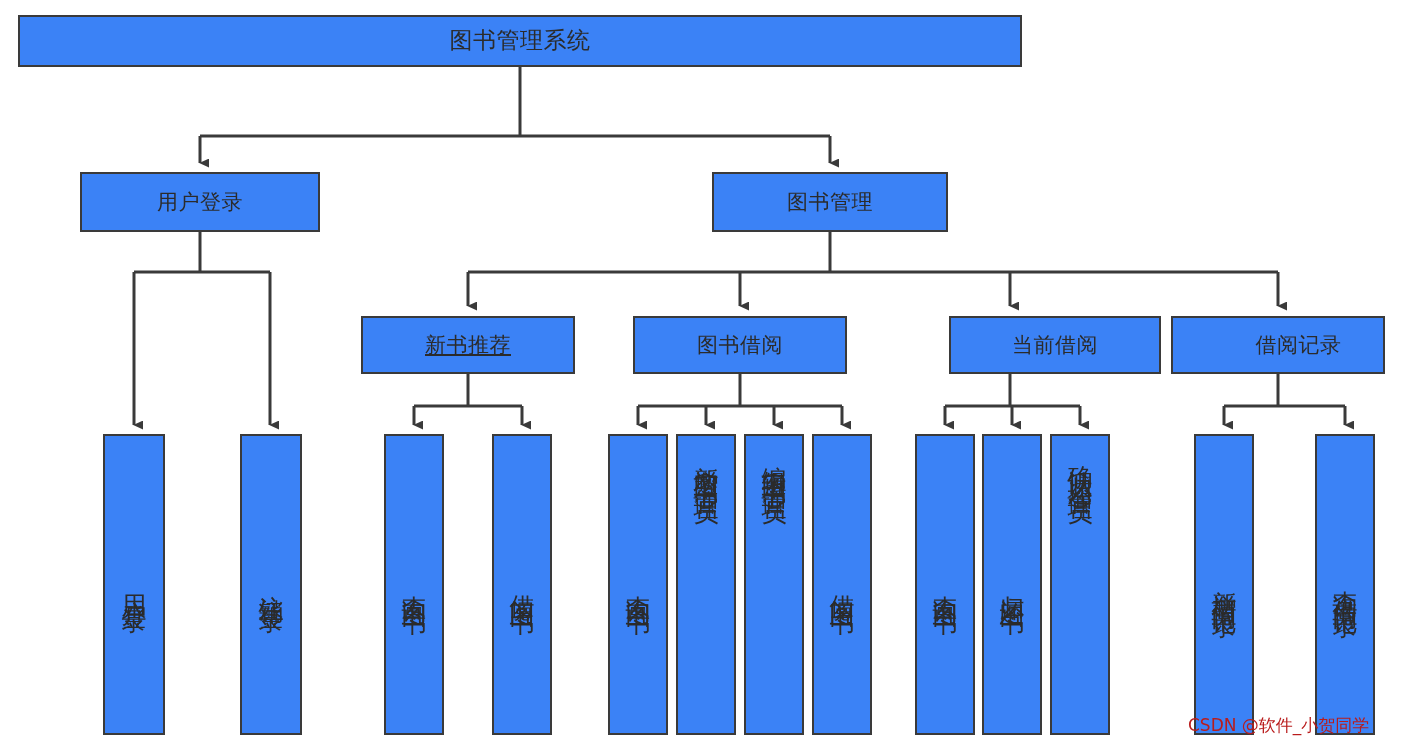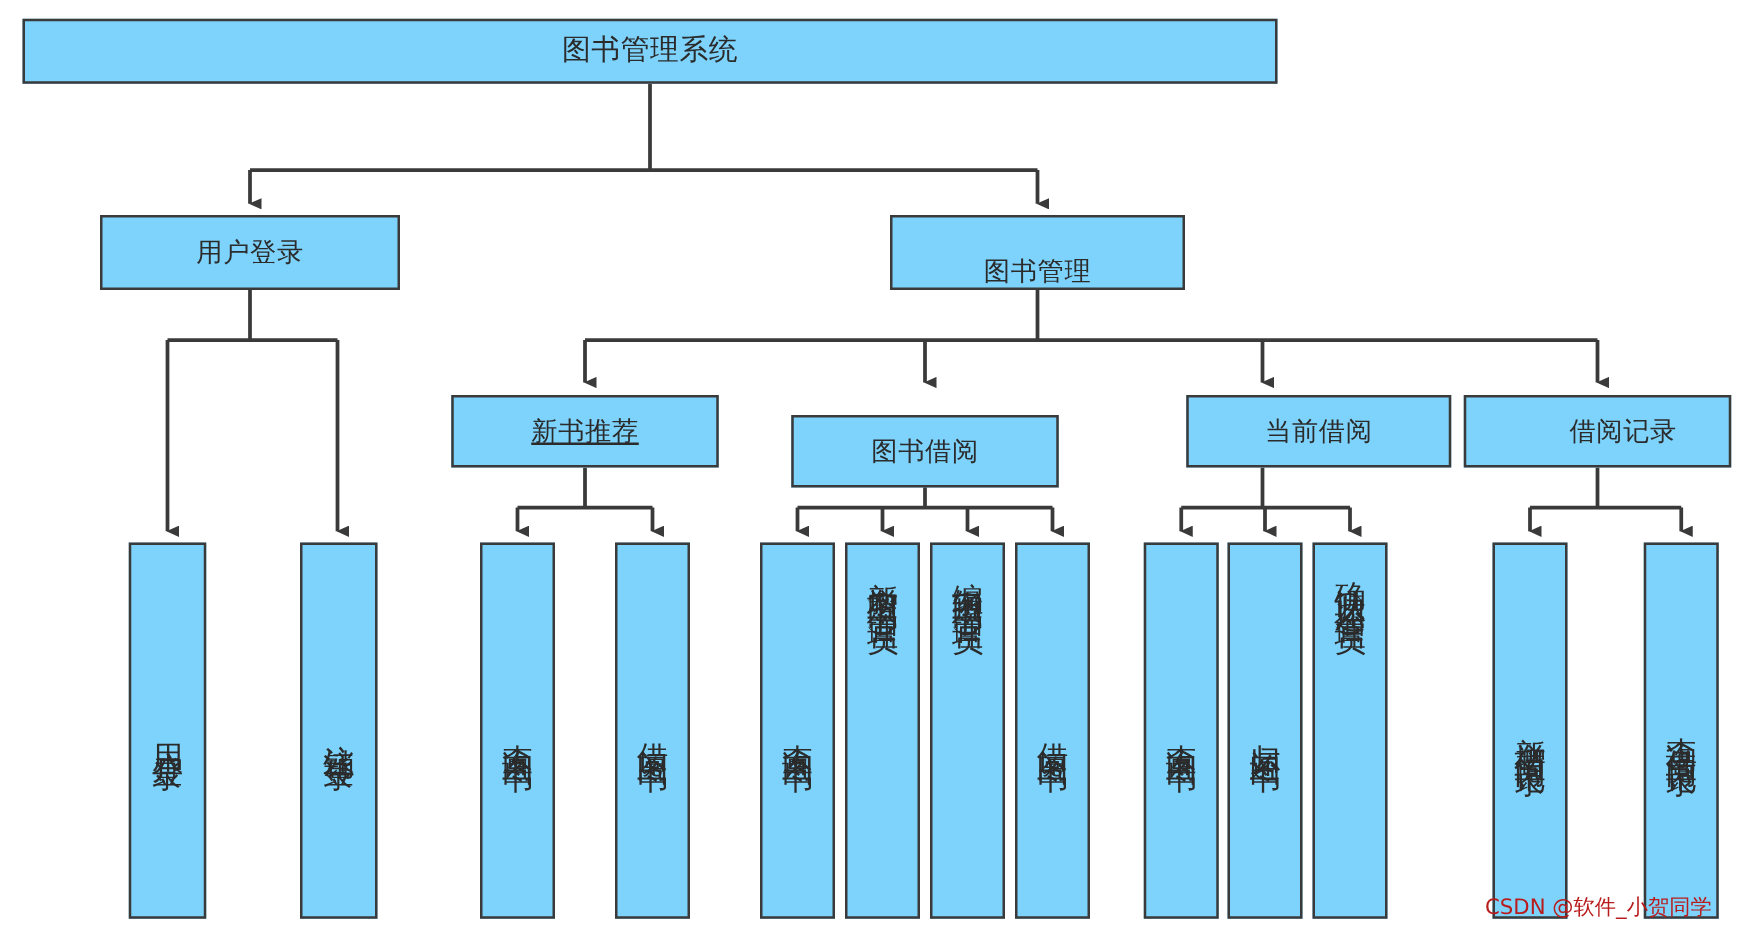--- a/index.html
+++ b/index.html
@@ -8,21 +8,21 @@
     font-family:"DejaVu Sans","Liberation Sans",sans-serif;
     overflow:hidden;
     position:relative;
   }
   #canvas{position:relative;width:1405px;height:747px;}
   svg.edges{position:absolute;left:0;top:0;width:1405px;height:747px;pointer-events:none;}
 
   .node{
     position:absolute;
     box-sizing:border-box;
-    background:#7dd3fc;
+    background:#3b82f6;
     border:2px solid #3a3a3a;
     display:flex;
     align-items:center;
     justify-content:center;
     color:#2b2b2b;
     z-index:2;
   }
   .node .lbl{
     display:block;
     line-height:1.18;
@@ -118,28 +118,28 @@
     </g>
   </svg>
 
   <div class="node h root" style="left:18px;top:15px;width:1004px;height:52px;">
     <span class="lbl">图书管理系统</span>
   </div>
 
   <div class="node h" style="left:80px;top:172px;width:240px;height:60px;">
     <span class="lbl">用户登录</span>
   </div>
-  <div class="node h" style="left:712px;top:172px;width:236px;height:60px;align-items:flex-end;">
+  <div class="node h" style="left:712px;top:172px;width:236px;height:60px;">
     <span class="lbl">图书管理</span>
   </div>
 
   <div class="node h" style="left:361px;top:316px;width:214px;height:58px;text-decoration:underline;">
     <span class="lbl">新书推荐</span>
   </div>
-  <div class="node h" style="left:633px;top:332px;width:214px;height:58px;">
+  <div class="node h" style="left:633px;top:316px;width:214px;height:58px;">
     <span class="lbl">图书借阅</span>
   </div>
   <div class="node h" style="left:949px;top:316px;width:212px;height:58px;">
     <span class="lbl">当前借阅</span>
   </div>
   <div class="node h" style="left:1171px;top:316px;width:214px;height:58px;padding-left:41px;">
     <span class="lbl">借阅记录</span>
   </div>
 
   <div class="node v mid" style="left:103px;top:434px;width:62px;height:301px;">

